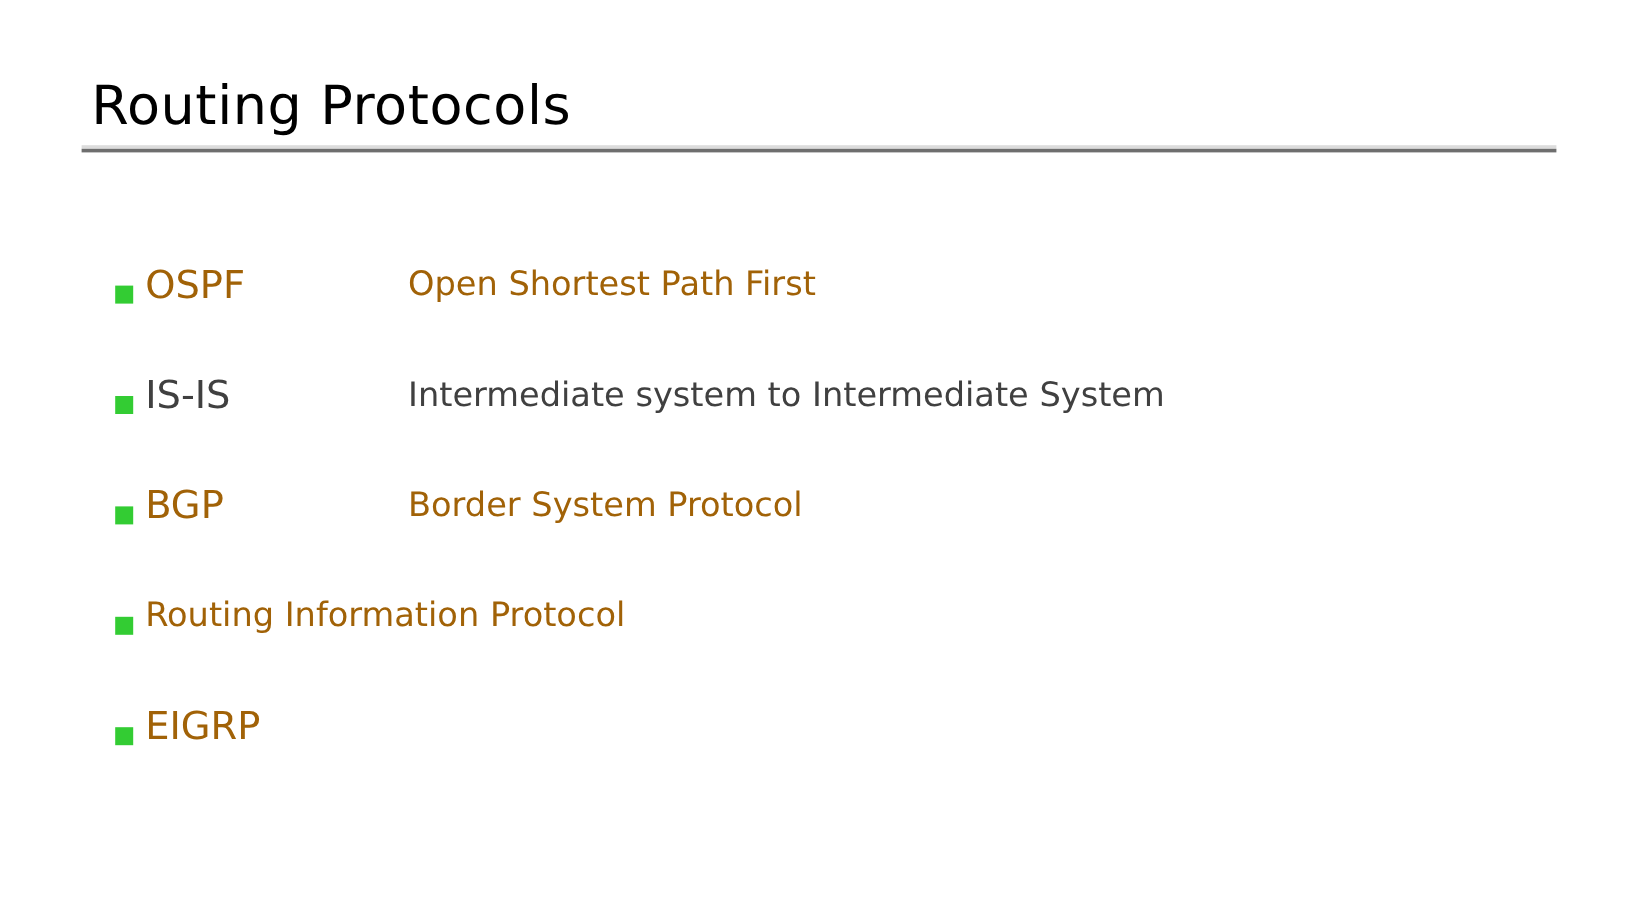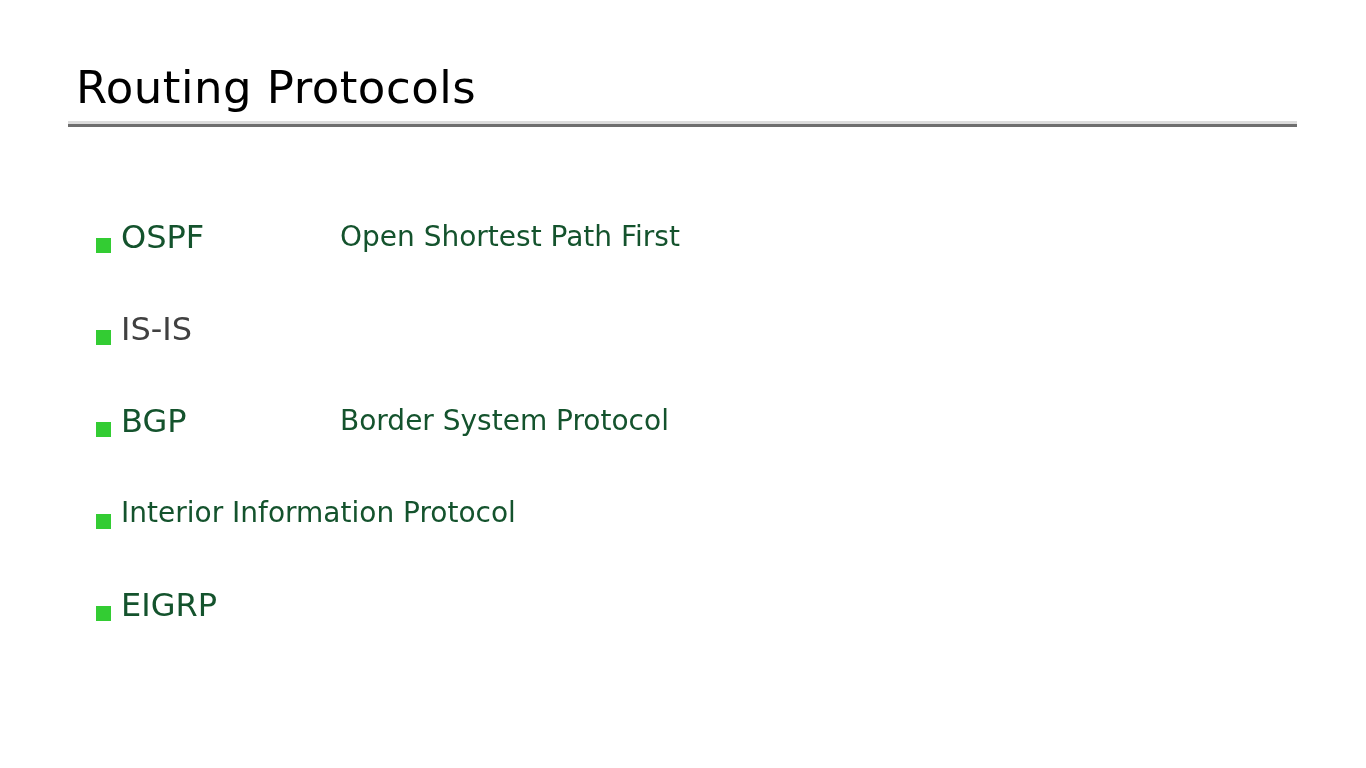--- a/index.html
+++ b/index.html
@@ -99,21 +99,21 @@
   .protocol-name {
     flex: 1 1 auto;
     font-family: "DejaVu Sans", sans-serif;
     font-size: 28px;
     font-weight: 400;
     line-height: 46px;
     letter-spacing: 0px;
     white-space: nowrap;
   }
 
-  .c-red   { color: #14532d; }
+  .c-red   { color: #a16207; }
   .c-black { color: #404040; }
 </style>
 </head>
 <body>
 
 <div class="slide">
 
   <div class="slide-title">Routing Protocols</div>
 
   <div class="title-rule">
@@ -125,31 +125,32 @@
 
     <div class="protocol-row">
       <div class="bullet-square"></div>
       <div class="protocol-abbr c-red">OSPF</div>
       <div class="protocol-name c-red">Open Shortest Path First</div>
     </div>
 
     <div class="protocol-row">
       <div class="bullet-square"></div>
       <div class="protocol-abbr c-black">IS-IS</div>
+      <div class="protocol-name c-black">Intermediate system to Intermediate System</div>
     </div>
 
     <div class="protocol-row">
       <div class="bullet-square"></div>
       <div class="protocol-abbr c-red">BGP</div>
       <div class="protocol-name c-red">Border System Protocol</div>
     </div>
 
     <div class="protocol-row">
       <div class="bullet-square"></div>
-      <div class="protocol-name c-red">Interior Information Protocol</div>
+      <div class="protocol-name c-red">Routing Information Protocol</div>
     </div>
 
     <div class="protocol-row">
       <div class="bullet-square"></div>
       <div class="protocol-abbr c-red">EIGRP</div>
     </div>
 
   </div>
 </div>
 

